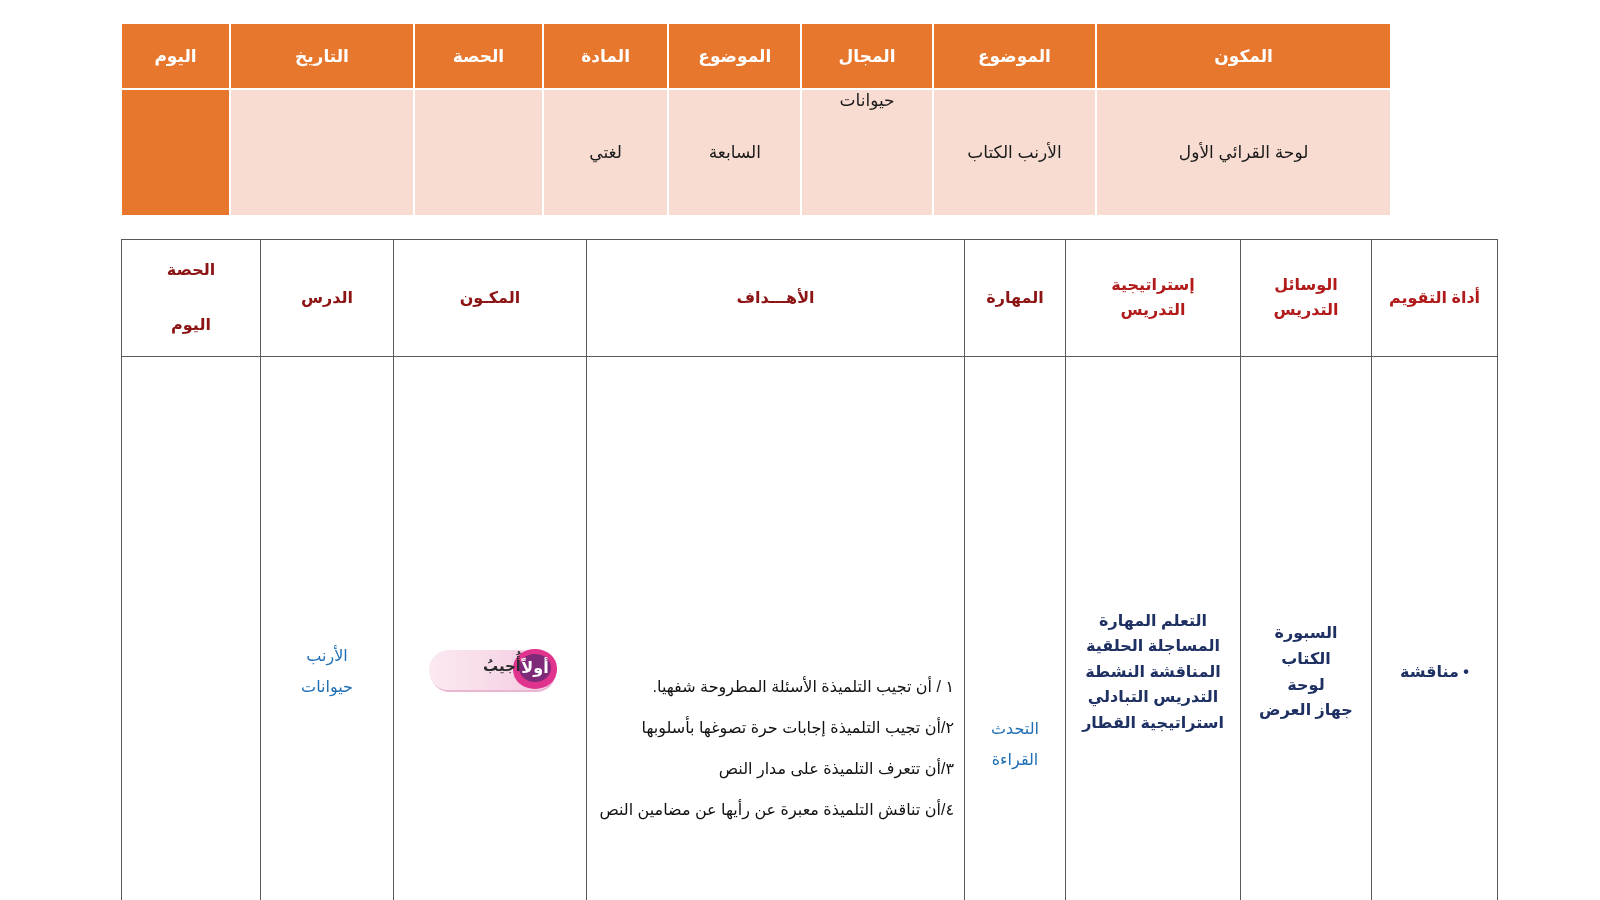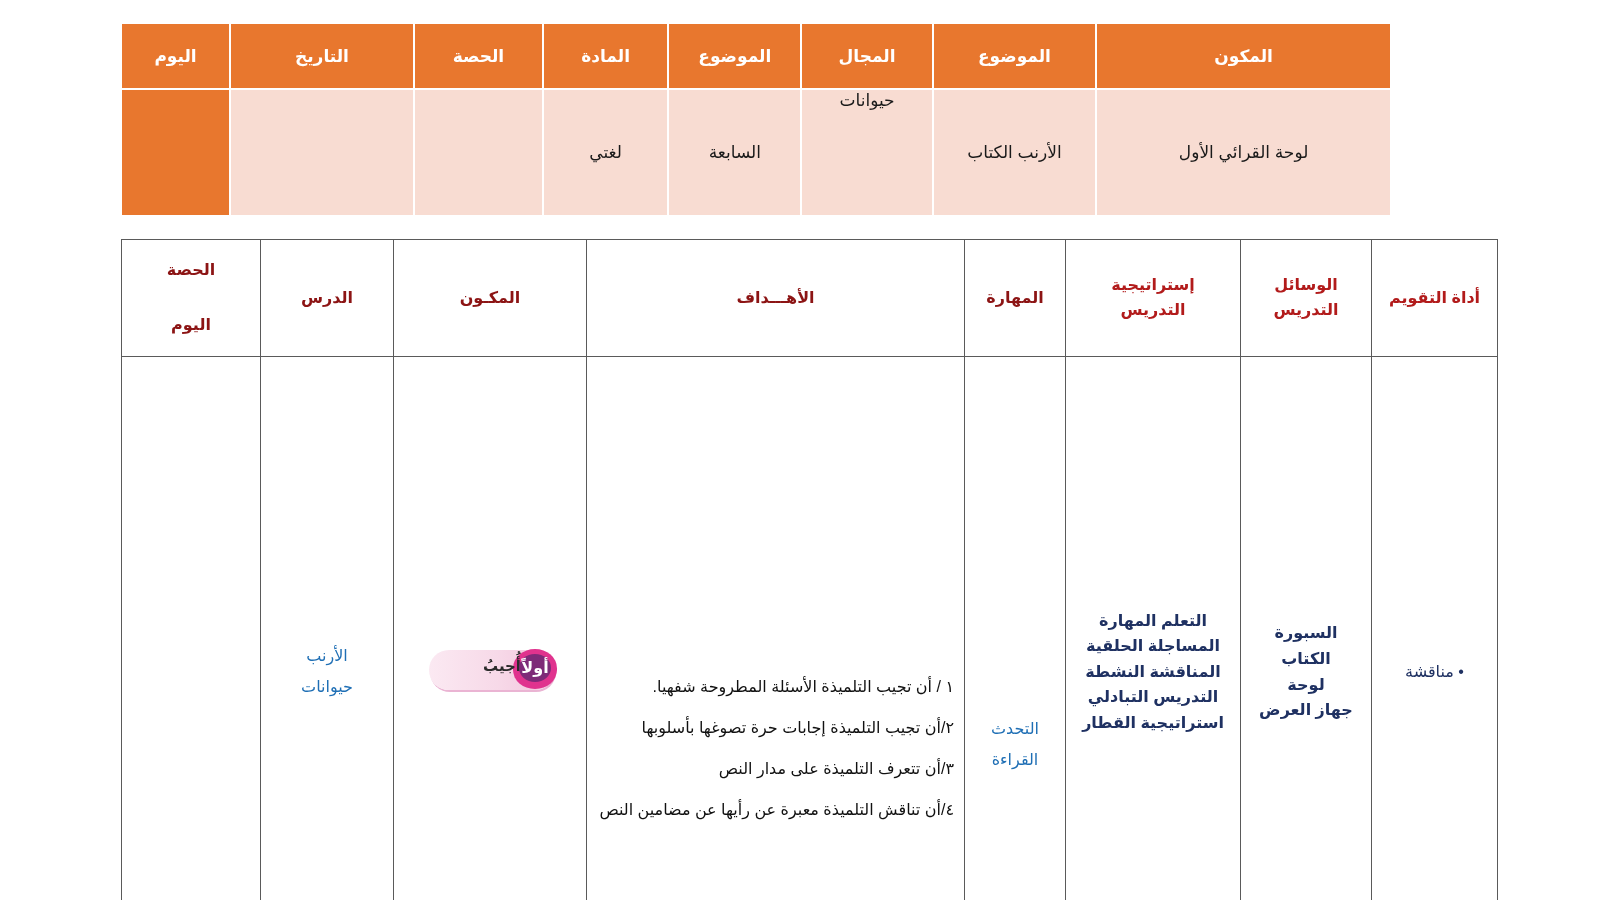--- a/index.html
+++ b/index.html
@@ -123,21 +123,21 @@
   }
   .skill-cell {
     vertical-align: top;
     padding-top: 150px !important;
   }
   .strategy-cell, .tools-cell, .assess-cell, .component-cell, .lesson-cell {
     vertical-align: middle;
   }
   .bullet-item {
     color: #1F3162;
-    font-weight: normal;
+    font-weight: bold;
     font-size: 16px;
   }
 
   
   .badge-wrap {
     display: inline-flex;
     align-items: center;
     justify-content: flex-end;
     position: relative;
     width: 130px;

